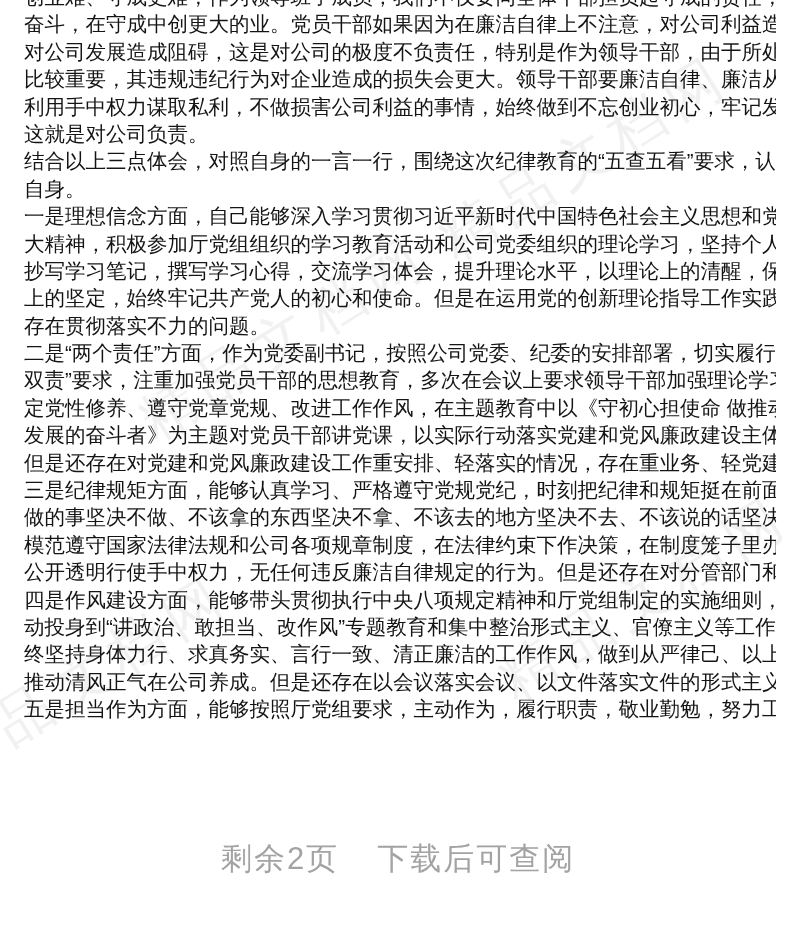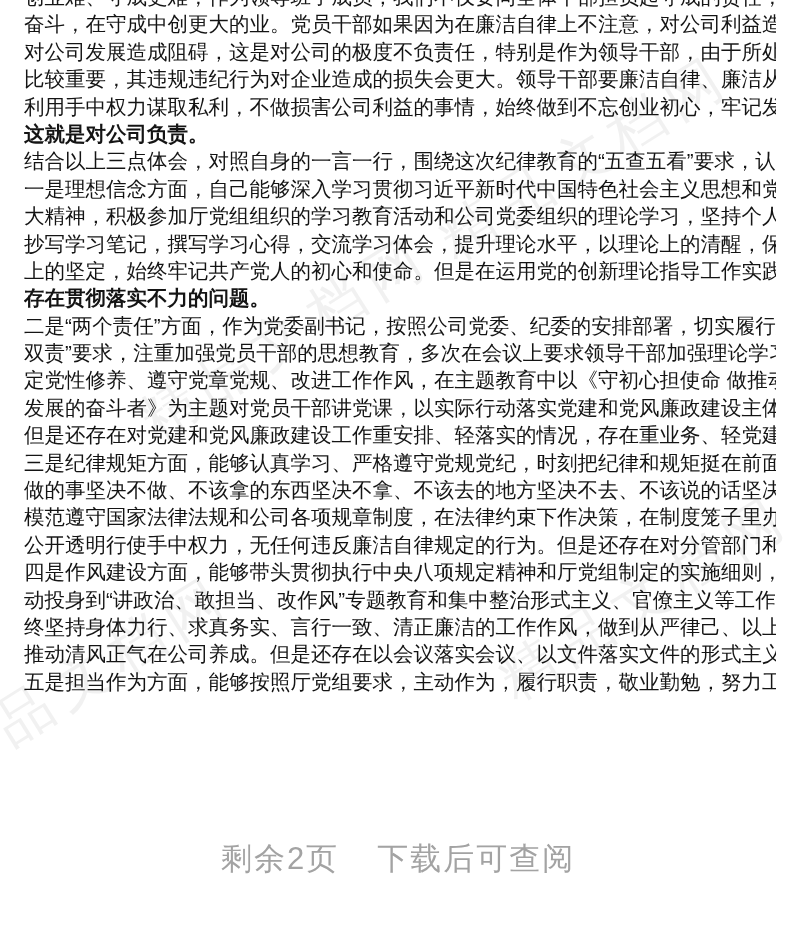--- a/index.html
+++ b/index.html
@@ -48,21 +48,20 @@
   .line {
     height: 27.4px;
     line-height: 27.4px;
     white-space: nowrap;
     overflow: hidden;
     text-align: justify;
     text-align-last: justify;
   }
   .line.short {
     text-align-last: left;
-    font-weight: bold;
   }
   .footer-notice {
     position: absolute;
     z-index: 1;
     top: 838px;
     left: 0;
     width: 796px;
     text-align: center;
     color: #a3a3a3;
     font-size: 31px;
@@ -87,20 +86,21 @@
   </div>
 
   <div class="doc-text">
       <div class="line">创业难、守成更难，作为领导班子成员，我们不仅要同全体干部担负起守成的责任，更要不断</div>
       <div class="line">奋斗，在守成中创更大的业。党员干部如果因为在廉洁自律上不注意，对公司利益造成损害，</div>
       <div class="line">对公司发展造成阻碍，这是对公司的极度不负责任，特别是作为领导干部，由于所处的位置</div>
       <div class="line">比较重要，其违规违纪行为对企业造成的损失会更大。领导干部要廉洁自律、廉洁从业，不</div>
       <div class="line">利用手中权力谋取私利，不做损害公司利益的事情，始终做到不忘创业初心，牢记发展使命，</div>
       <div class="line short">这就是对公司负责。</div>
       <div class="line">结合以上三点体会，对照自身的一言一行，围绕这次纪律教育的“五查五看”要求，认真检视</div>
+      <div class="line short">自身。</div>
       <div class="line">一是理想信念方面，自己能够深入学习贯彻习近平新时代中国特色社会主义思想和党的十九</div>
       <div class="line">大精神，积极参加厅党组组织的学习教育活动和公司党委组织的理论学习，坚持个人自学，</div>
       <div class="line">抄写学习笔记，撰写学习心得，交流学习体会，提升理论水平，以理论上的清醒，保证信念</div>
       <div class="line">上的坚定，始终牢记共产党人的初心和使命。但是在运用党的创新理论指导工作实践方面还</div>
       <div class="line short">存在贯彻落实不力的问题。</div>
       <div class="line">二是“两个责任”方面，作为党委副书记，按照公司党委、纪委的安排部署，切实履行好“一岗</div>
       <div class="line">双责”要求，注重加强党员干部的思想教育，多次在会议上要求领导干部加强理论学习、坚</div>
       <div class="line">定党性修养、遵守党章党规、改进工作作风，在主题教育中以《守初心担使命 做推动公司</div>
       <div class="line">发展的奋斗者》为主题对党员干部讲党课，以实际行动落实党建和党风廉政建设主体责任。</div>
       <div class="line">但是还存在对党建和党风廉政建设工作重安排、轻落实的情况，存在重业务、轻党建的问题。</div>

